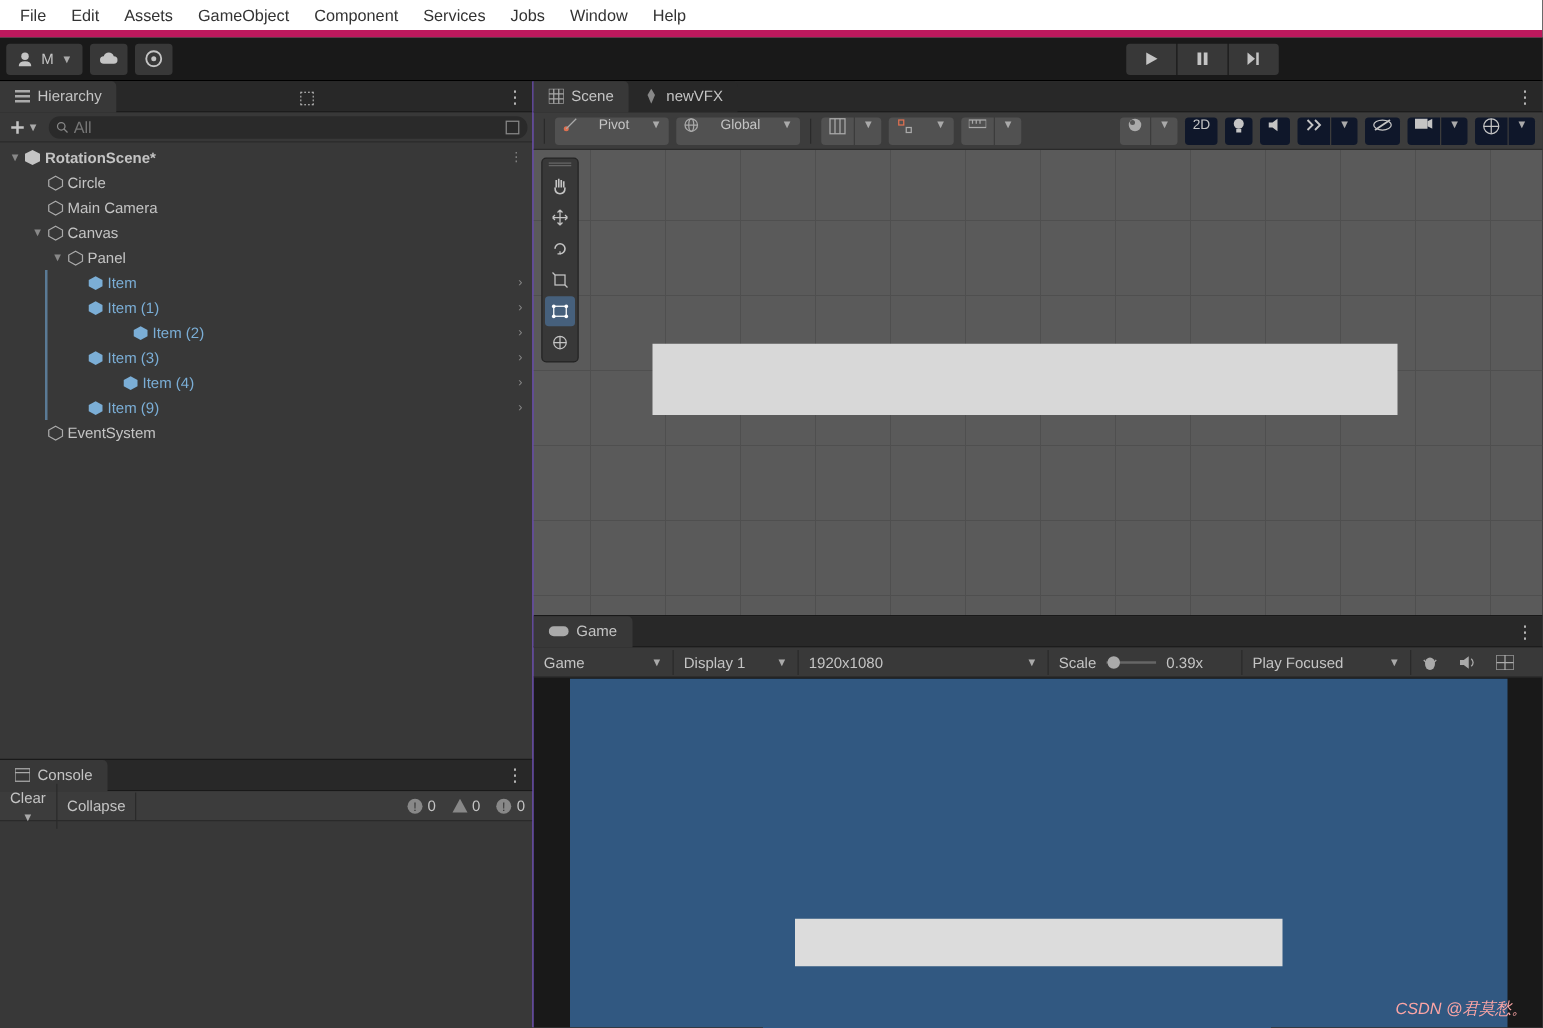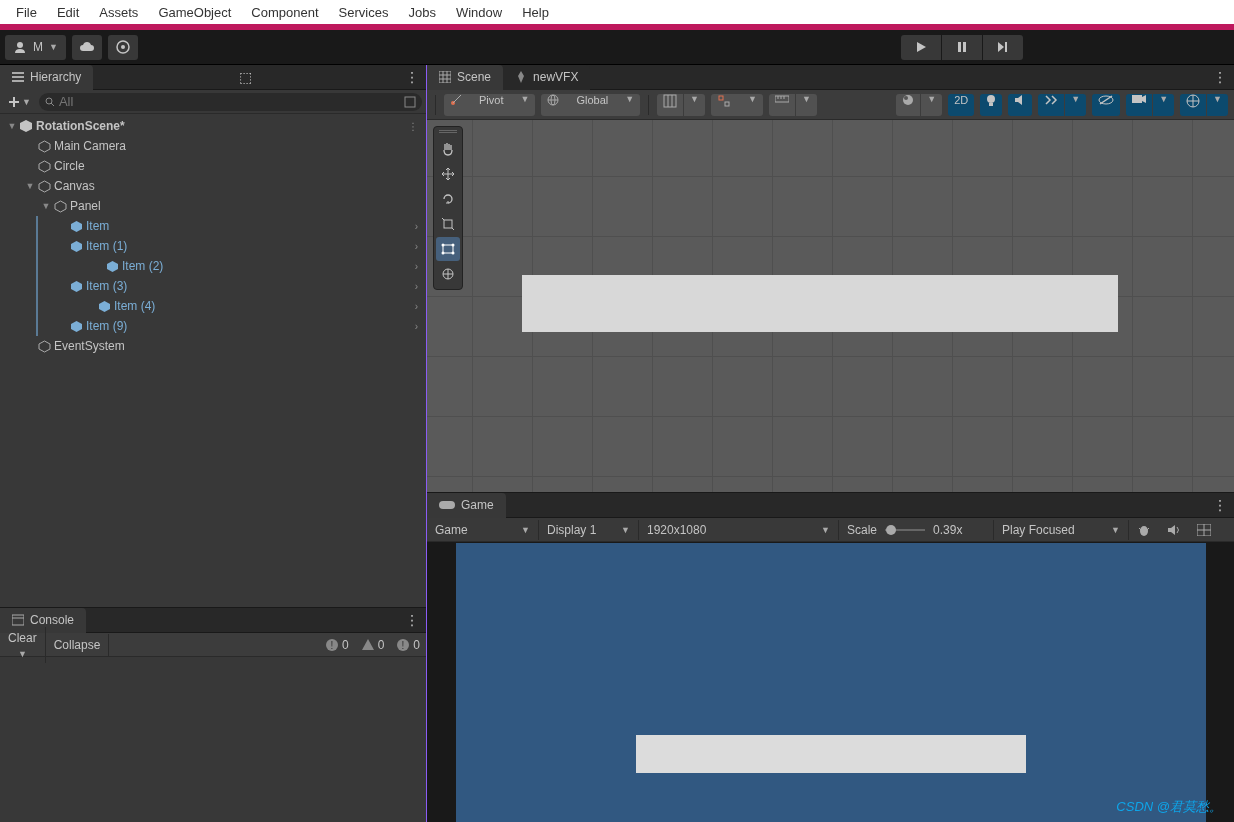--- a/index.html
+++ b/index.html
@@ -49,21 +49,21 @@
 .console { height: 215px; background: #383838; border-top: 1px solid #191919; }
 .console-toolbar { background: #3c3c3c; height: 24px; display: flex; align-items: center; border-bottom: 1px solid #2a2a2a; }
 .console-btn { padding: 4px 8px; border-right: 1px solid #2a2a2a; display: flex; align-items: center; gap: 4px; flex-direction: column; }
 .console-counts { margin-left: auto; display: flex; }
 .count-item { display: flex; align-items: center; gap: 3px; padding: 0 6px; }
 
 
 .scene-area { flex: 1; background: #383838; display: flex; flex-direction: column; min-height: 0; }
 .scene-toolbar { height: 30px; background: #3c3c3c; display: flex; align-items: center; padding: 0 6px; gap: 6px; border-bottom: 1px solid #2a2a2a; }
 .tb-btn { background: #515151; height: 22px; padding: 0 6px; border-radius: 3px; display: flex; gap: 17px; font-size: 11px; }
-.tb-btn.active { background: #0c4a6e; }
+.tb-btn.active { background: #0f172a; }
 .tb-group { display: flex; gap: 1px; }
 .tb-group .tb-btn { border-radius: 0; }
 .tb-group .tb-btn:first-child { border-radius: 3px 0 0 3px; }
 .tb-group .tb-btn:last-child { border-radius: 0 3px 3px 0; }
 .tb-sep { width: 1px; height: 20px; background: #2a2a2a; margin: 0 2px; }
 
 .scene-viewport { flex: 1; background: #5a5a5a; position: relative; background-image: linear-gradient(#4f4f4f 1px, transparent 1px), linear-gradient(90deg, #4f4f4f 1px, transparent 1px); background-size: 60px 60px; background-position: -15px -4px; }
 .tool-palette { position: absolute; left: 6px; top: 6px; background: #383838; border: 1px solid #222; border-radius: 4px; width: 30px; display: flex; flex-direction: column; align-items: center; padding: 3px 0; gap: 1px; }
 .tool-palette .grip { width: 18px; height: 3px; border-top: 1px solid #666; border-bottom: 1px solid #666; margin-bottom: 3px; }
 .tool-btn { width: 24px; height: 24px; display: flex; align-items: center; justify-content: center; border-radius: 3px; }
@@ -72,21 +72,21 @@
 
 
 .game-area { height: 330px; background: #383838; border-top: 1px solid #191919; display: flex; flex-direction: column; }
 .game-toolbar { height: 24px; background: #393939; display: flex; align-items: center; border-bottom: 1px solid #2a2a2a; font-size: 12px; }
 .game-dd { padding: 3px 8px; border-right: 1px solid #2a2a2a; display: flex; align-items: center; gap: 6px; }
 .game-dd .car { margin-left: auto; }
 .game-viewport { flex: 1; background: #191919; display: flex; justify-content: center; padding-top: 1px; }
 .game-canvas { width: 750px; background: #315881; position: relative; }
 .game-rect { position: absolute; left: 180px; top: 192px; width: 390px; height: 38px; background: #dcdcdc; }
 
-.watermark { position: absolute; right: 12px; bottom: 6px; color: #0ea5e9; font-style: italic; font-size: 13px; }
+.watermark { position: absolute; right: 12px; bottom: 6px; color: #fca5a5; font-style: italic; font-size: 13px; }
 
 svg { display: block; }
 .caret { font-size: 9px; color: #aaa; }
 </style>
 </head>
 <body>
 
 <div class="menubar">
   <div class="item">File</div>
   <div class="item">Edit</div>
@@ -187,29 +187,29 @@
             </span>
           <span class="label" style="font-weight:600">RotationScene*</span>
           <span class="chev">⋮</span>
         </div>
         <div class="tree-row" style="padding-left:36px">
           <span class="icon">
               <svg width="13" height="13">
                 <path d="M6.5 1 L12 4 L12 9 L6.5 12 L1 9 L1 4 Z" fill="none" stroke="#aaa"></path>
               </svg>
             </span>
-          <span class="label">Main Camera</span>
+          <span class="label">Circle</span>
         </div>
         <div class="tree-row" style="padding-left:36px">
           <span class="icon">
               <svg width="13" height="13">
                 <path d="M6.5 1 L12 4 L12 9 L6.5 12 L1 9 L1 4 Z" fill="none" stroke="#aaa"></path>
               </svg>
             </span>
-          <span class="label">Circle</span>
+          <span class="label">Main Camera</span>
         </div>
         <div class="tree-row" style="padding-left:24px">
           <span class="arrow">▼</span>
           <span class="icon">
               <svg width="13" height="13">
                 <path d="M6.5 1 L12 4 L12 9 L6.5 12 L1 9 L1 4 Z" fill="none" stroke="#aaa"></path>
               </svg>
             </span>
           <span class="label">Canvas</span>
         </div>

